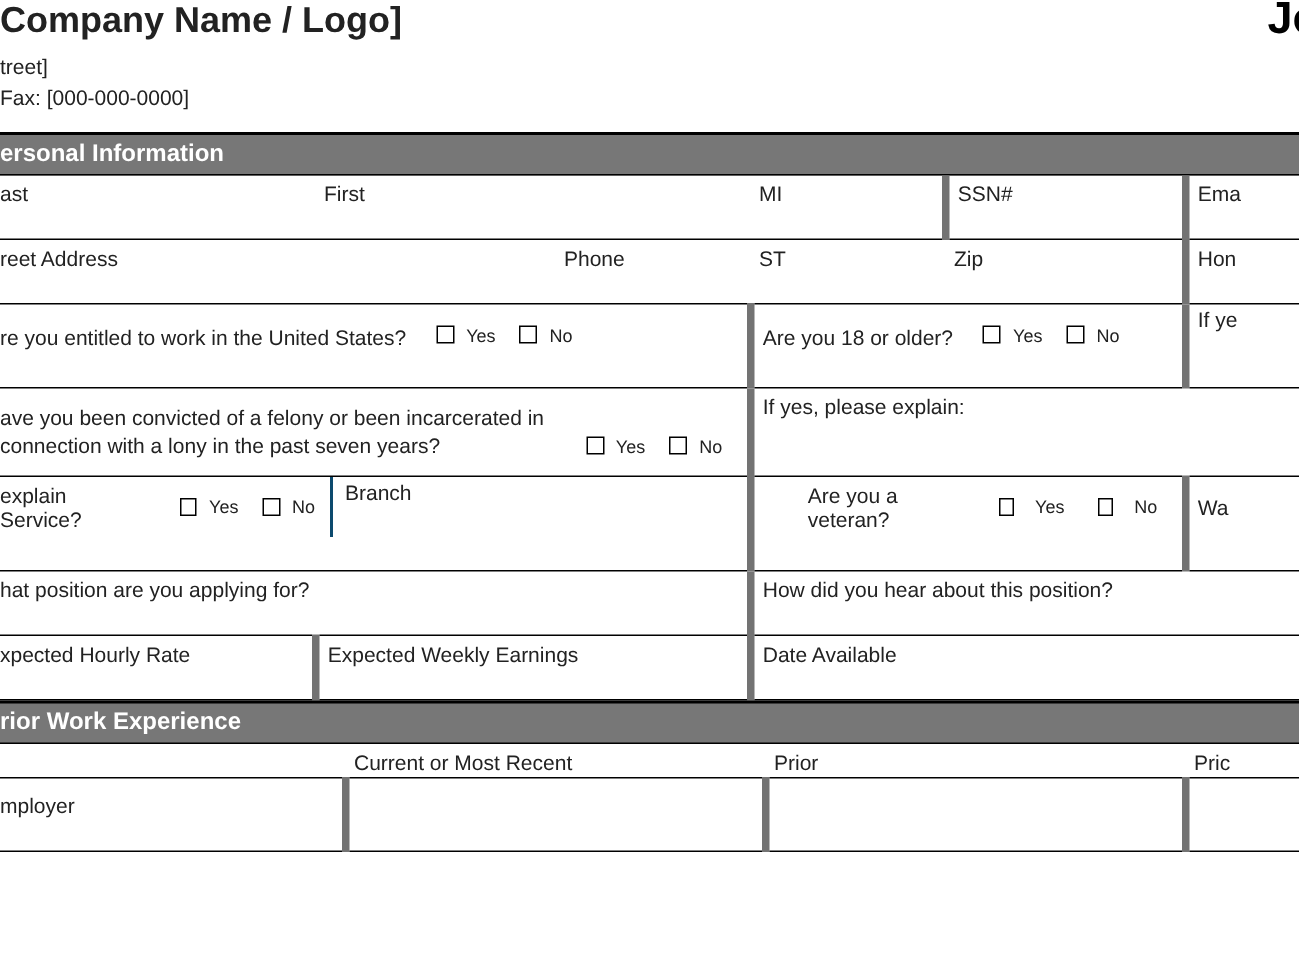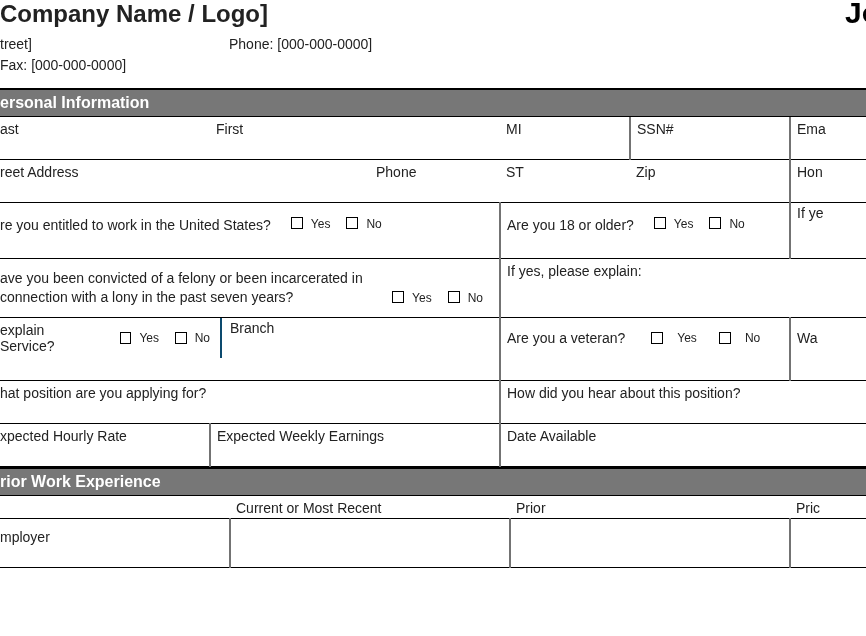--- a/index.html
+++ b/index.html
@@ -58,53 +58,49 @@
     border-collapse: collapse;
     table-layout: fixed;
   }
   table.grid td {
     border-bottom: 1px solid #000;
     vertical-align: top;
     padding: 4px 6px 22px 6px;
     font-size: 14px;
     color: #222;
   }
-  table.grid td.vline { border-left: 2px solid #737373; }
+  table.grid td.vline { border-left: 5px solid #737373; }
   table.grid td.first { padding-left: 40px; }
   td.qrow { padding-bottom: 6px; }
   td.qrow-tall { padding-bottom: 50px; }
   .q-line { display: flex; gap: 6px; }
   .q-text { padding-right: 14px; }
   .cb {
     display: inline-block;
     width: 12px;
     height: 12px;
     border: 1px solid #000;
     margin-right: 2px;
     vertical-align: middle;
   }
   .cb-label { font-size: 12px; margin-right: 10px; vertical-align: middle; }
   .mil-wrap { display: flex; align-items: flex-end; height: 40px; }
   .mil-q { display: flex; align-items: center; gap: 6px; flex: 0 0 260px; height: 100%; }
   .mil-branch { border-left: 2px solid #0c4a6e; padding: 2px 0 0 8px; height: 100%; }
-  .vet-wrap { display: flex; align-items: center; gap: 12px; height: 40px; }
+  .vet-wrap { display: flex; align-items: center; gap: 12px; height: 40px; margin-left: 30px; }
 </style>
 </head>
 <body>
 
 <div class="page">
 
   <div class="header">
     <div class="company-logo">Company Name / Logo]</div>
     <div class="header-row">
       <div class="header-col1">treet]</div>
-      <div class="header-col2">
-        <span>Phone:</span>
-        <span>[000-000-0000]</span>
-      </div>
     </div>
     <div class="header-row">
       <div class="header-col2">
         <span>Fax:</span>
         <span>[000-000-0000]</span>
       </div>
     </div>
     <div class="title-right">Jo</div>
   </div>
 

